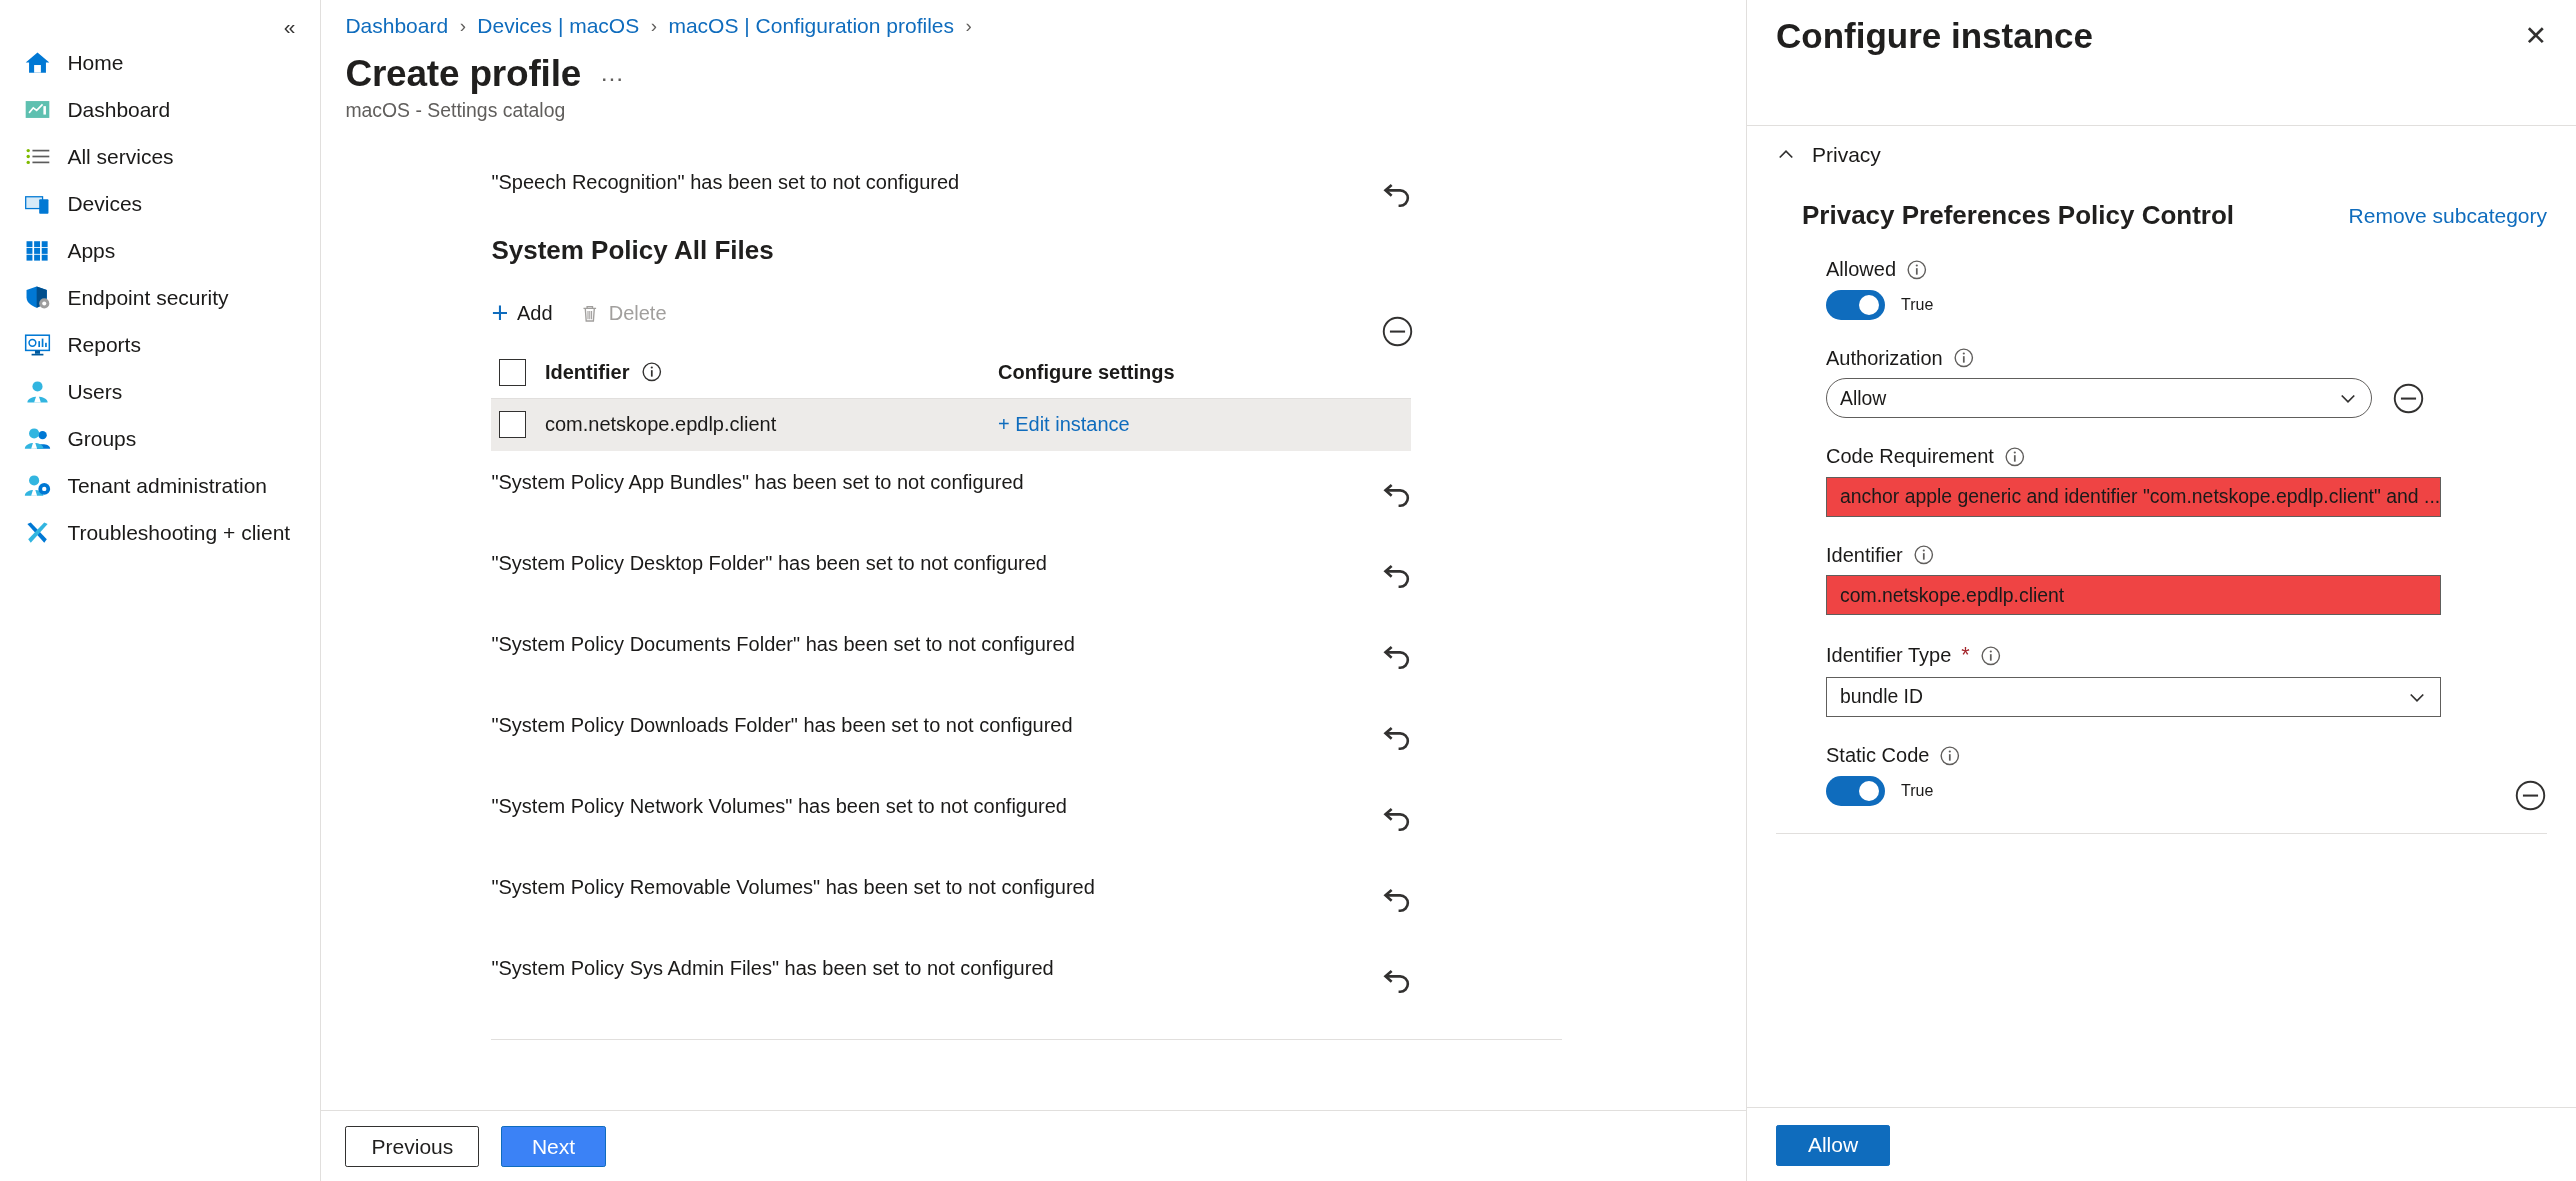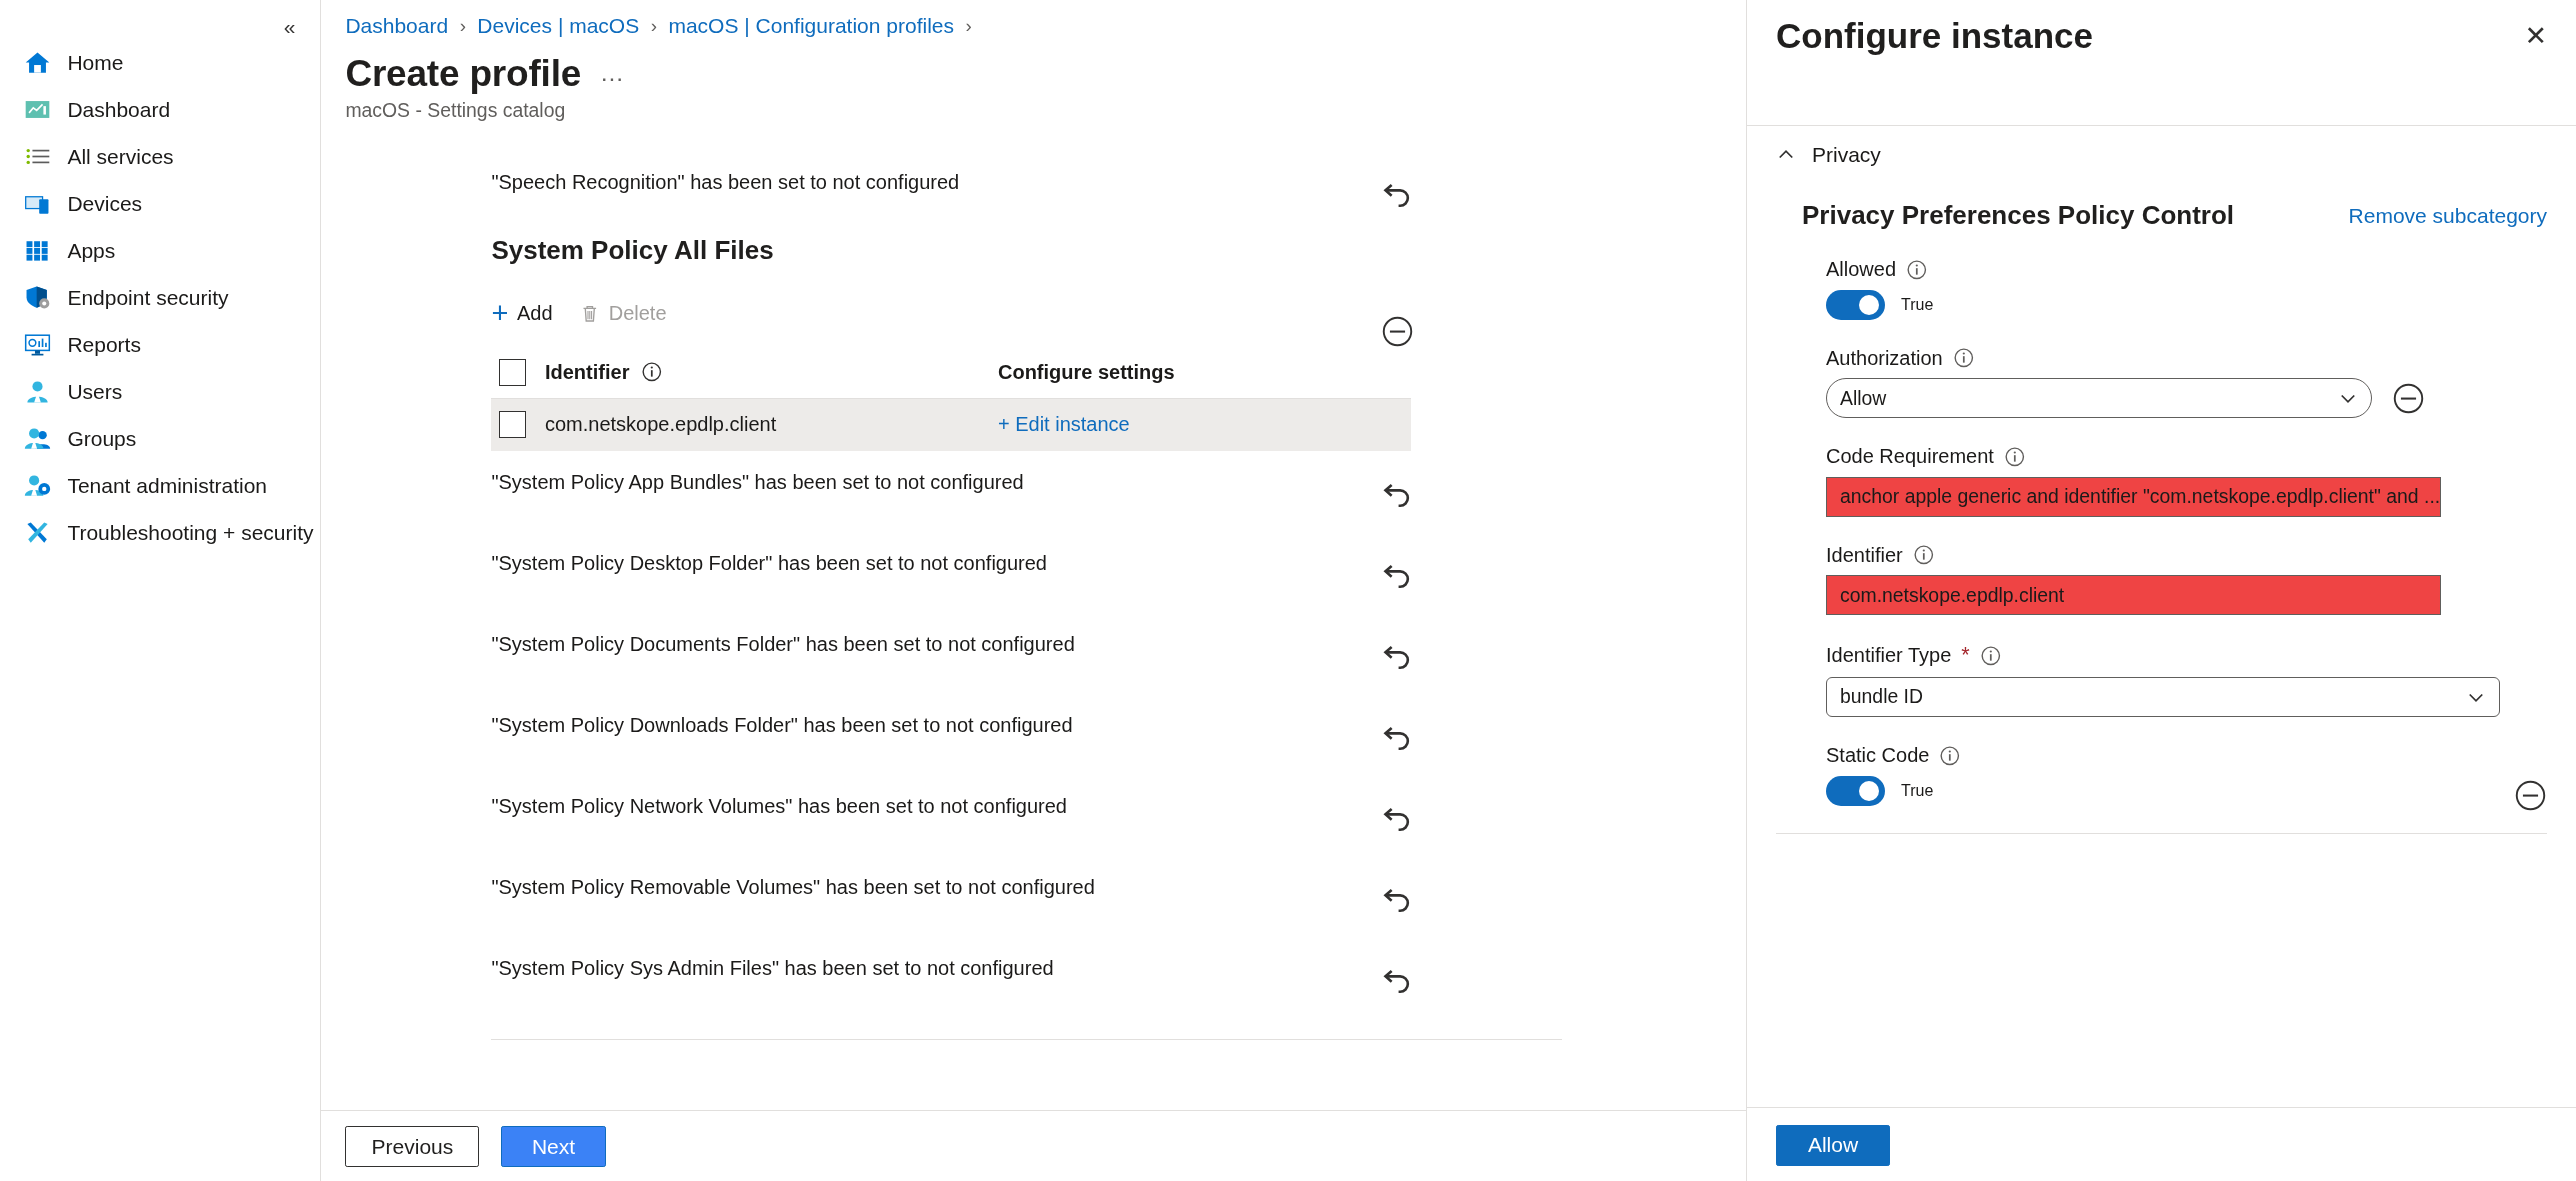--- a/index.html
+++ b/index.html
@@ -146,21 +146,21 @@
   .toggle-val { font-size: 16px; color: #1b1a19; }
 
   .ctrl-row { display: flex; align-items: center; gap: 20px; }
   .select {
     position: relative; background: #fff; border: 0.7px solid #605e5c;
     height: 40px; display: flex; align-items: center; padding: 0 13px;
     font-size: 19.4px; color: #1b1a19; cursor: pointer;
   }
   .select .chevd { position: absolute; right: 13px; width: 20px; height: 20px; }
   .sel-w-mid { width: 546px; border-radius: 20px; }
-  .sel-w-full { width: 674px; border-radius: 6px; }
+  .sel-w-full { width: 615px; }
   .textbox {
     background: #ef4444; border: 0.7px solid #605e5c; height: 40px;
     display: flex; align-items: center; padding: 0 13px;
     font-size: 19.4px; color: #1b1a19; width: 615px; cursor: text;
     white-space: nowrap; overflow: hidden;
   }
   .minus-inline { width: 33px; height: 33px; cursor: pointer; flex: 0 0 33px; }
   .minus-abs { position: absolute; right: 0; top: 35px; width: 33px; height: 33px; cursor: pointer; }
 
   .panel-divider { height: 0.7px; background: #e1dfdd; margin: 21.6px 0 0 0; }
@@ -283,21 +283,21 @@
           <circle cx="24" cy="20" r="2.6" fill="#ffffff"></circle>
         </svg>
         <span>Tenant administration</span>
       </div>
 
       <div class="nav-item">
         <svg class="nav-ico" viewBox="0 0 32 32">
           <path d="M4 6 L8 4 L27 24 L24 28 Z" fill="#0078d4"></path>
           <path d="M28 6 L24 4 L5 24 L8 28 Z" fill="#32b5e0"></path>
         </svg>
-        <span>Troubleshooting + security</span>
+        <span>Troubleshooting + client</span>
       </div>
 
     </div>
   </nav>
 
   <section class="main">
 
     <div class="crumbs">
       <span class="crumb">Dashboard</span>
       <span class="crumb-sep">›</span>

